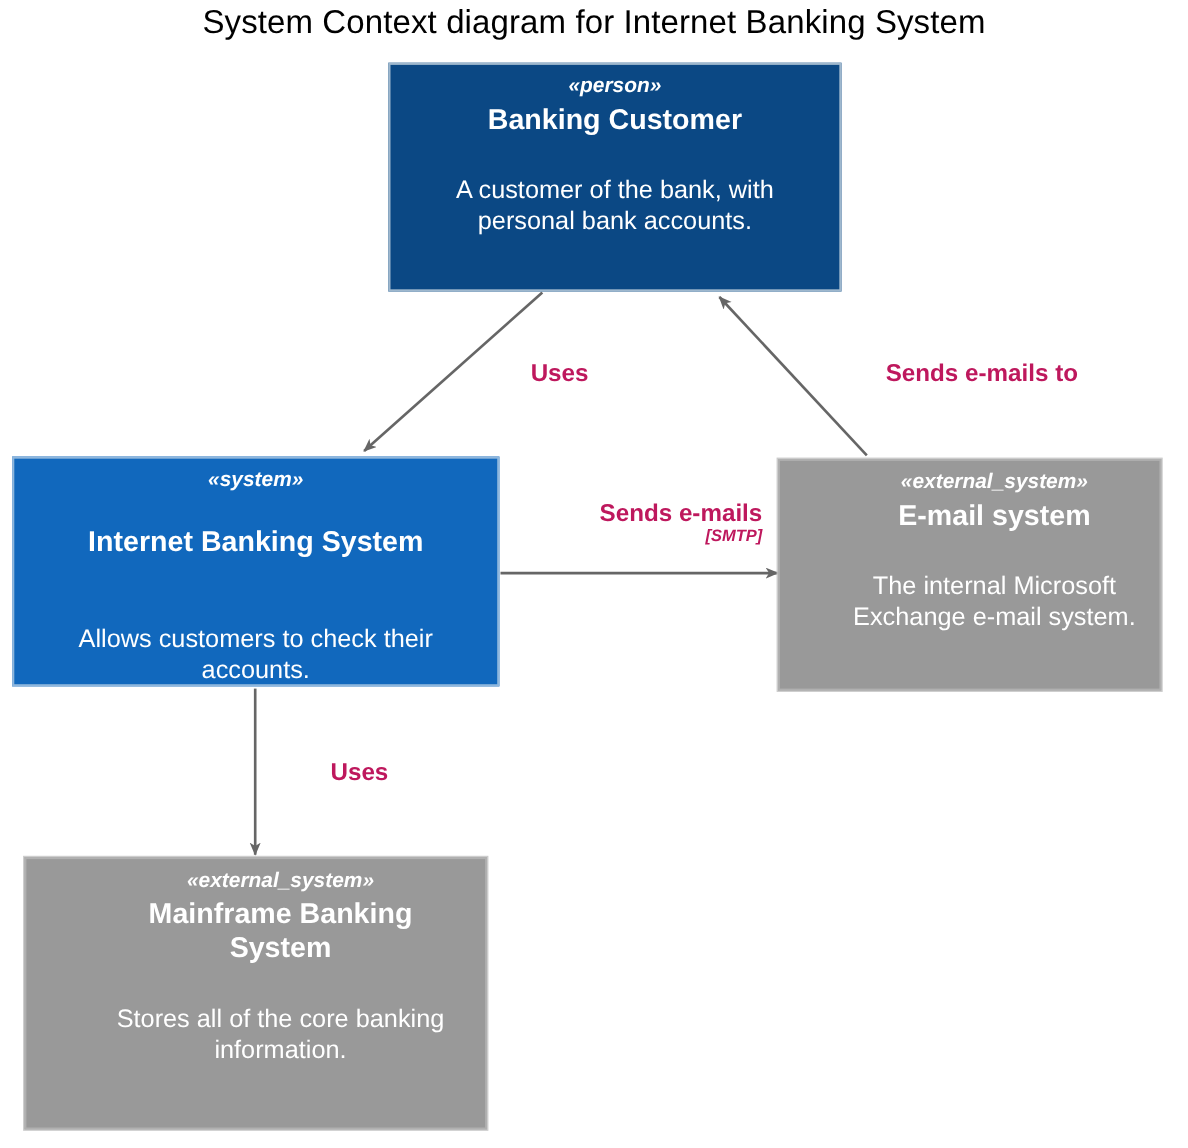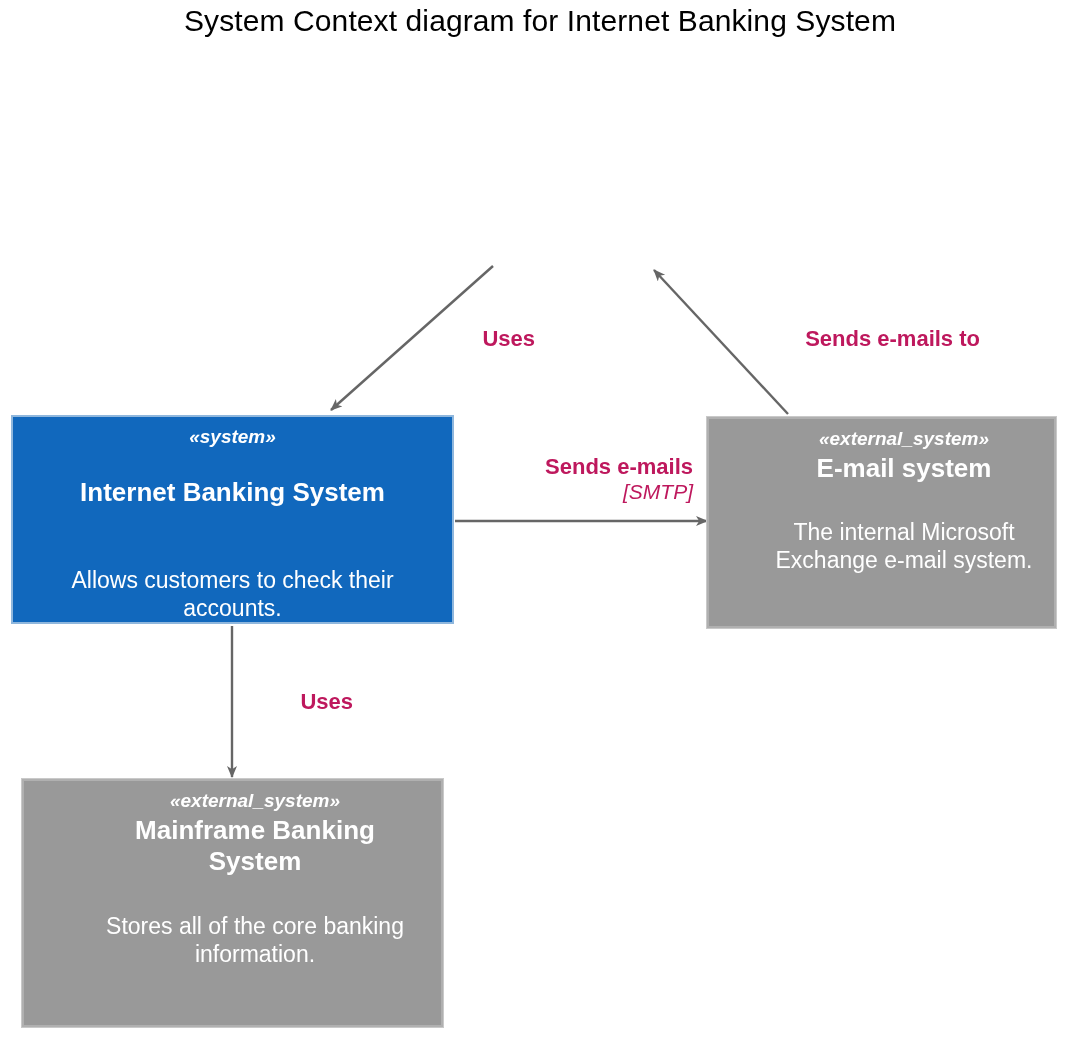--- a/index.html
+++ b/index.html
@@ -96,23 +96,23 @@
     text-align: right;
     white-space: nowrap;
     line-height: 1.12;
   }
   .edge-label .lbl-main {
     font-size: 22px;
     font-weight: 700;
     display: block;
   }
   .edge-label .lbl-tech {
-    font-size: 21px;
+    font-size: 15px;
     font-style: italic;
-    font-weight: 400;
+    font-weight: 700;
     display: block;
   }
 </style>
 </head>
 <body>
 
 <div id="canvas">
 
   <div class="diagram-title">System Context diagram for Internet Banking System</div>
 
@@ -150,20 +150,25 @@
 
   <div class="edge-label" style="left:468px; top:455px; width:225px;">
     <span class="lbl-main">Sends e-mails</span>
     <span class="lbl-tech">[SMTP]</span>
   </div>
 
   <div class="edge-label" style="left:178px; top:690px; width:175px;">
     <span class="lbl-main">Uses</span>
   </div>
 
+  <div class="node person" style="left:353px; top:57px; width:412px; height:208px;">
+    <div class="node-stereotype">«person»</div>
+    <div class="node-name">Banking Customer</div>
+    <div class="node-desc" style="margin-top:34px;">A customer of the bank, with personal bank accounts.</div>
+  </div>
 
   <div class="node system" style="left:11px; top:415px; width:443px; height:209px;gap:26px;">
     <div class="node-stereotype">«system»</div>
     <div class="node-name">Internet Banking System</div>
     <div class="node-desc" style="margin-top:32px;">Allows customers to check their accounts.</div>
   </div>
 
   <div class="node external" style="left:707px; top:417px; width:349px; height:211px;">
     <div class="node-stereotype">«external_system»</div>
     <div class="node-name">E-mail system</div>

